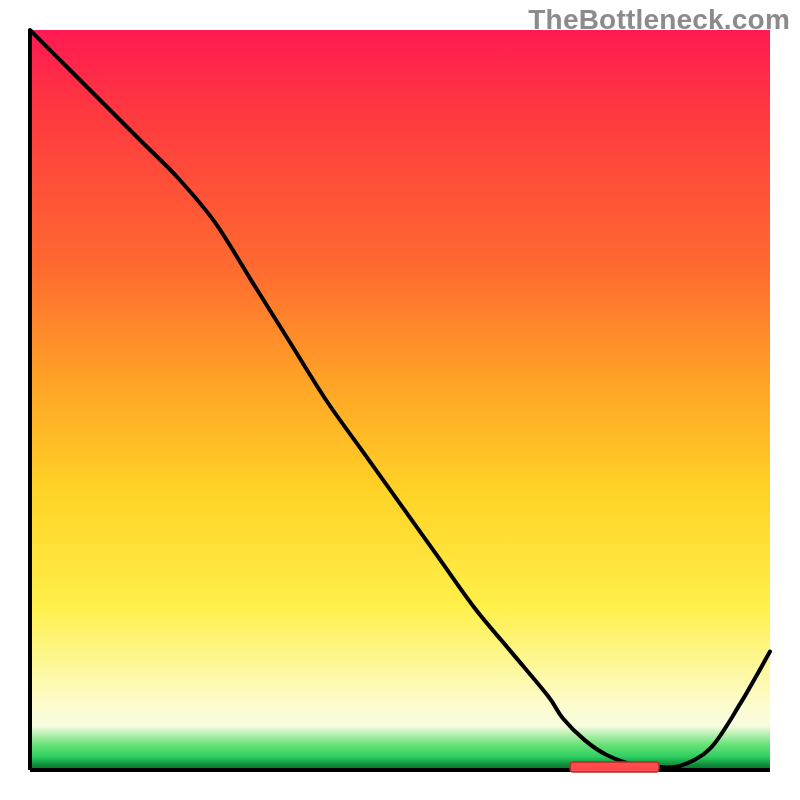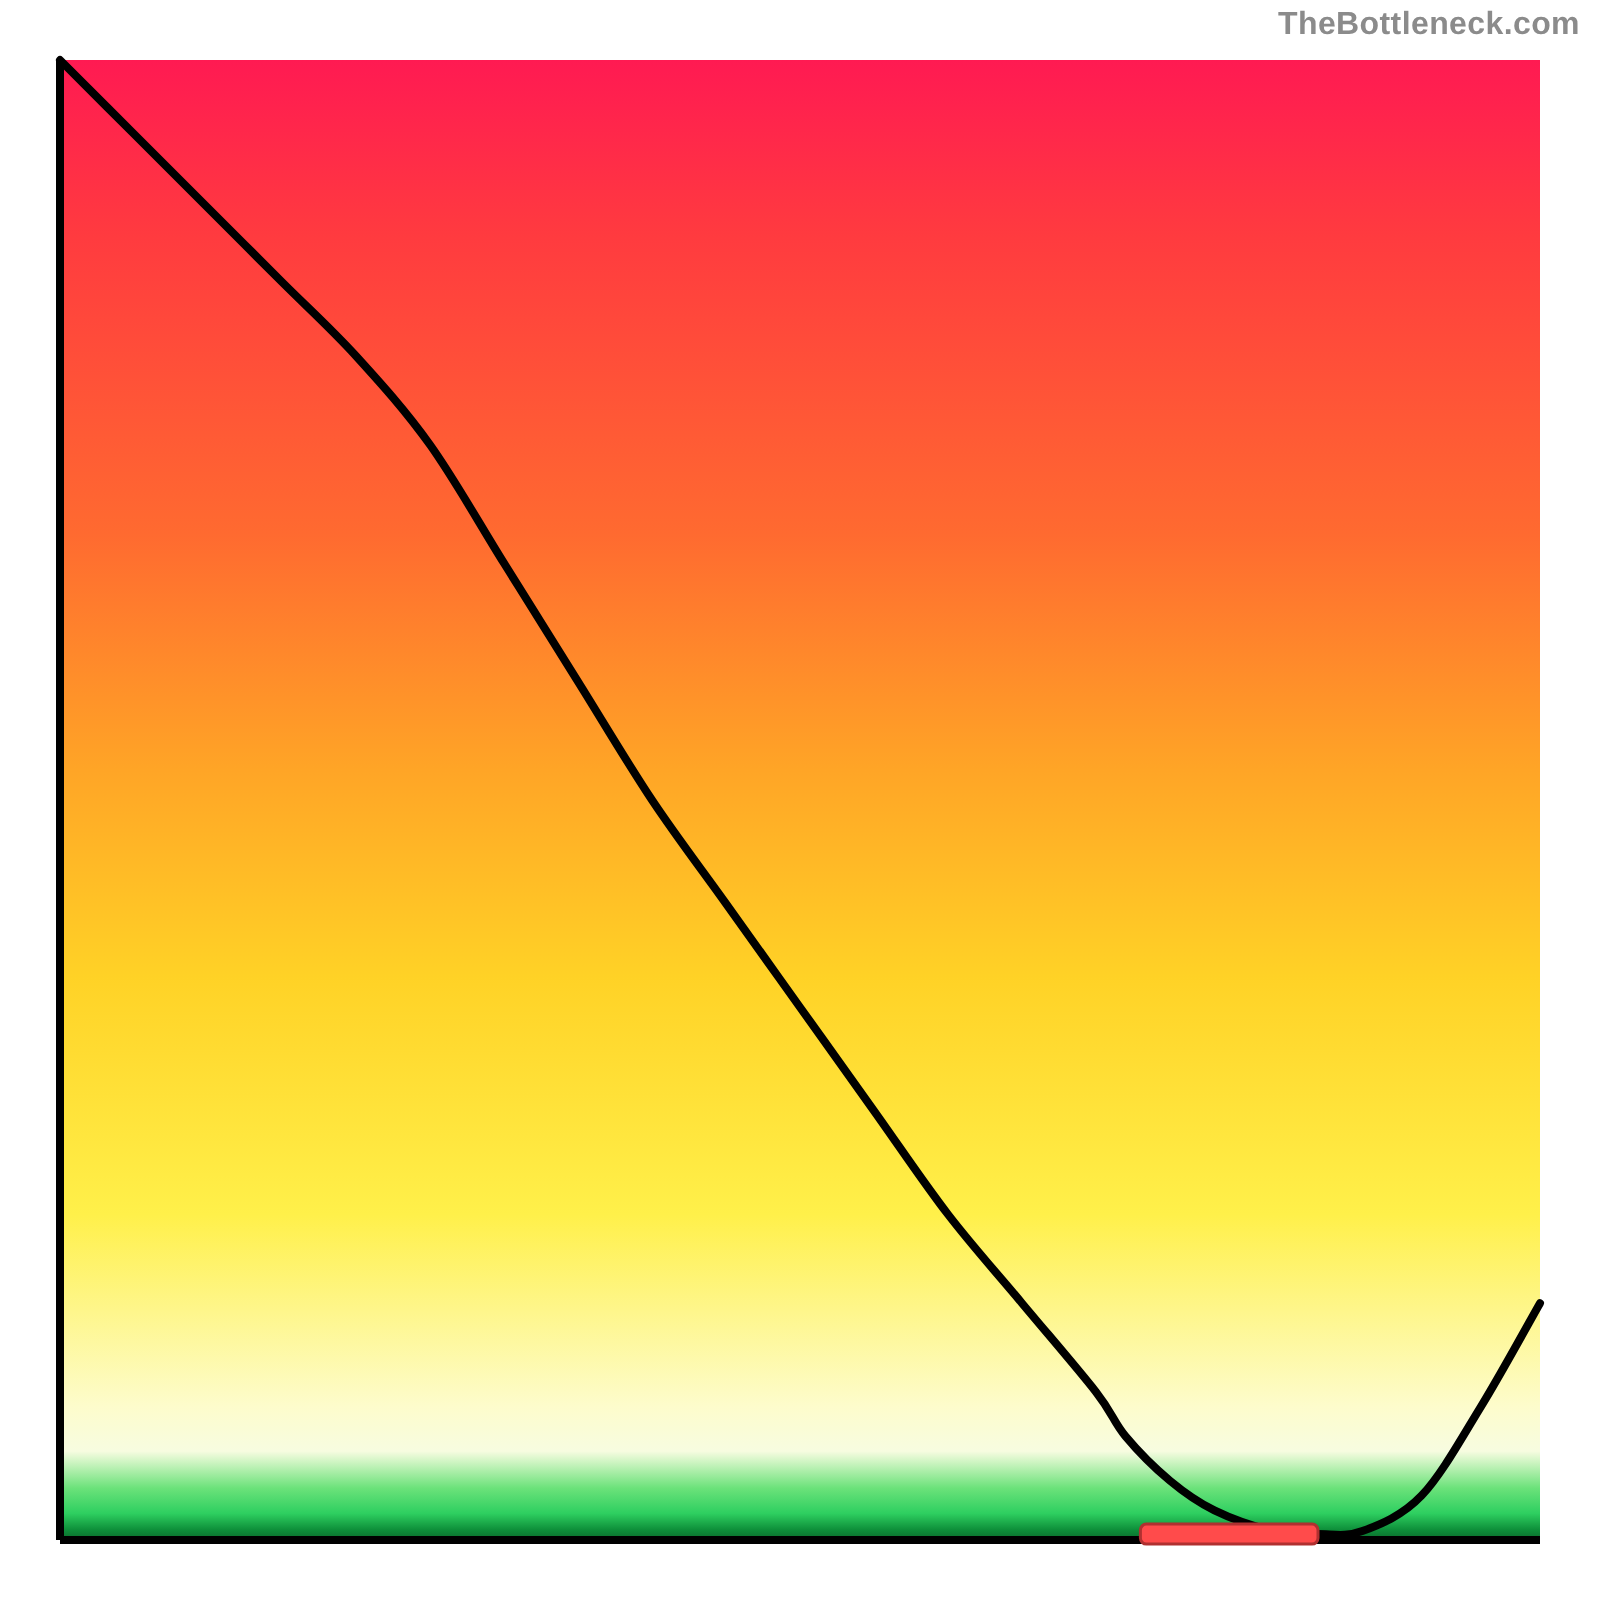--- a/index.html
+++ b/index.html
@@ -13,21 +13,21 @@
   }
   .wrap {
     position: relative;
     width: 800px;
     height: 800px;
   }
   .attribution {
     position: absolute;
     top: 4px;
     right: 10px;
-    font-size: 16px;
+    font-size: 28px;
     font-weight: 600;
     color: #8b8b8b;
     letter-spacing: 0.2px;
     text-align: center;
   }
   .plot-area {
     position: absolute;
     left: 30px;
     top: 30px;
     width: 740px;

